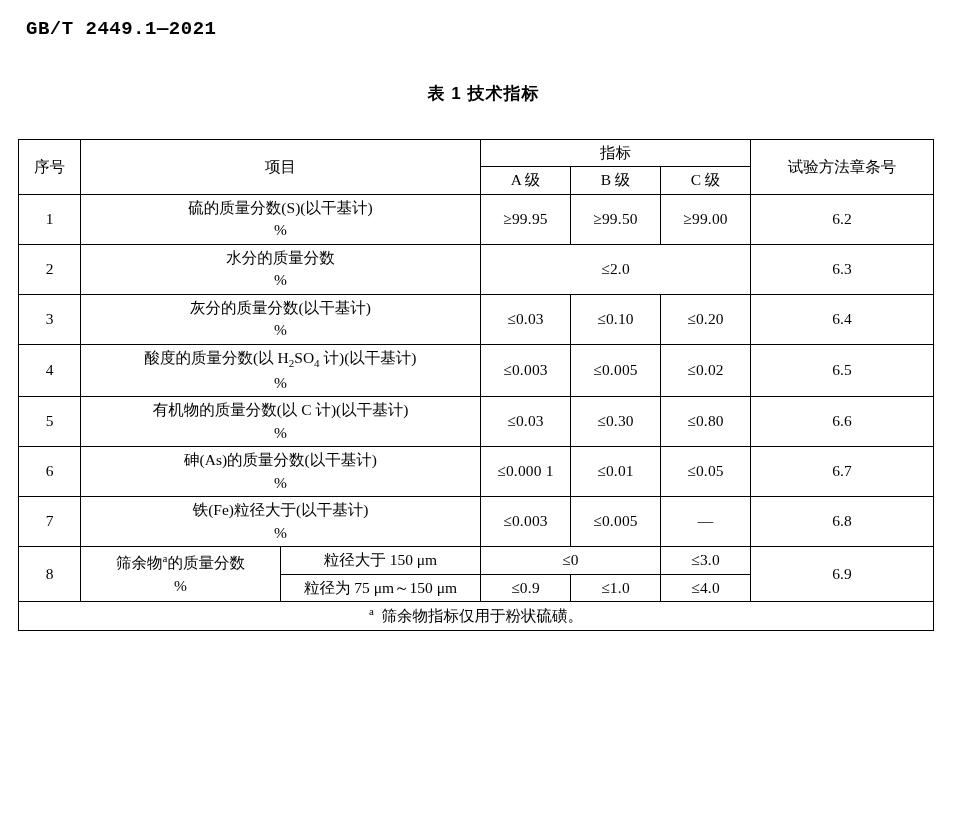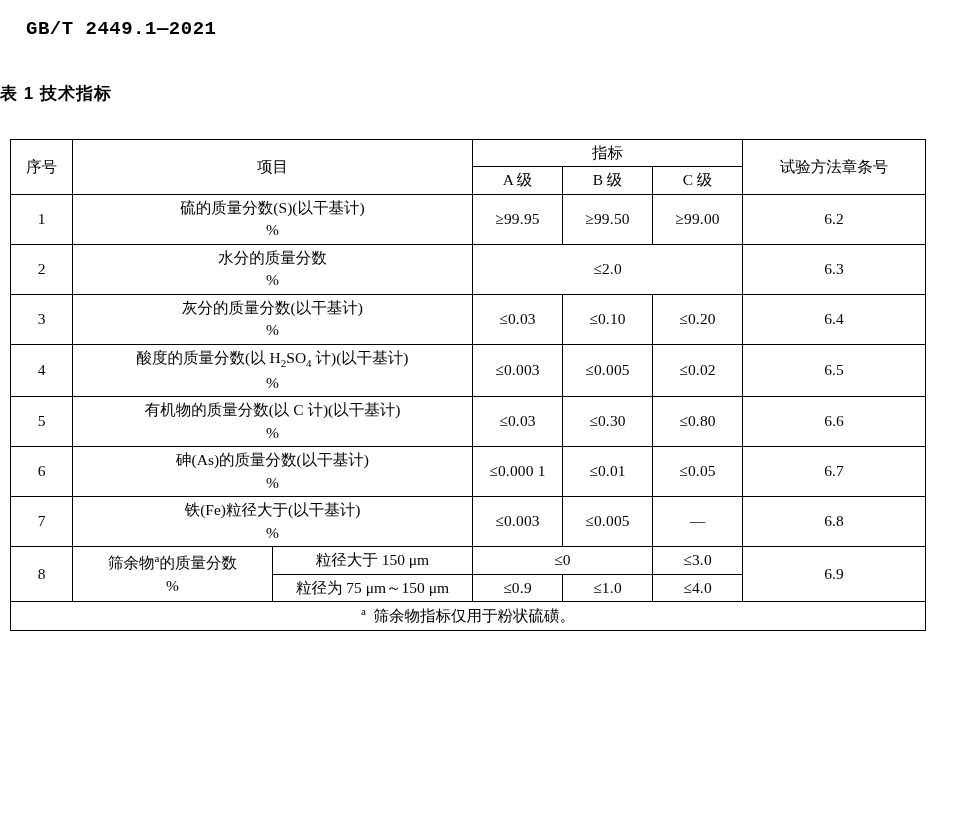--- a/index.html
+++ b/index.html
@@ -22,30 +22,30 @@
     font-family: Liberation Mono, monospace;
     font-weight: bold;
     font-size: 19px;
     letter-spacing: 0.5px;
   }
   .table-title {
     position: absolute;
     top: 82px;
     left: 0;
     width: 967px;
-    text-align: left;
+    text-align: center;
     font-family: "Liberation Sans", "DejaVu Sans", sans-serif;
     font-weight: bold;
     font-size: 17px;
     letter-spacing: 1px;
   }
   .table-wrap {
     position: absolute;
     top: 139px;
-    left: 10px;
+    left: 18px;
     width: 915px;
   }
   table.spec {
     border-collapse: collapse;
     width: 915px;
     table-layout: fixed;
   }
   table.spec td, table.spec th {
     border: 1px solid #000000;
     text-align: center;

